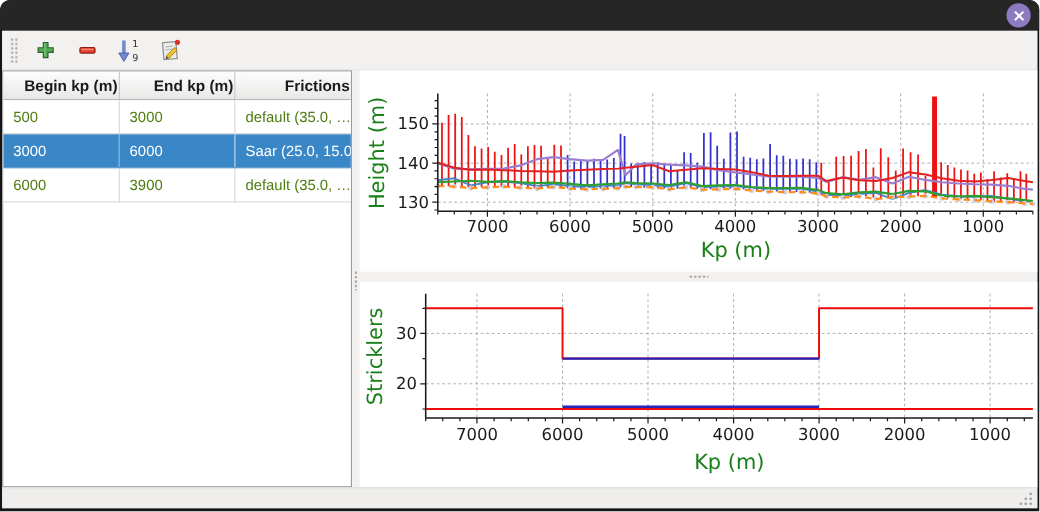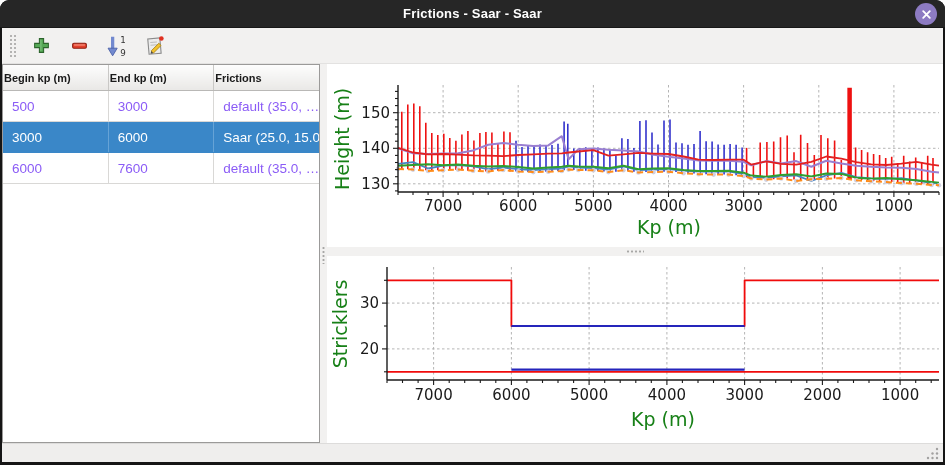--- a/index.html
+++ b/index.html
@@ -16,23 +16,23 @@
     gap:8px;padding:0 4px;border-bottom:1px solid #e3e2e1;box-sizing:border-box;}
   .tb-handle{width:7px;height:24px;margin:0 2px 0 3px;
     background-image:radial-gradient(circle,#b4b3b2 1px,transparent 1.3px);background-size:4px 4px;}
   .tb-btn{width:30px;height:28px;background:transparent;border:none;padding:2px;cursor:pointer;
     display:flex;align-items:center;justify-content:center;}
   .content{flex:1;display:flex;min-height:0;}
   .table-panel{width:318px;flex:0 0 318px;background:#ffffff;border:1px solid #9b9a99;
     box-sizing:border-box;overflow:hidden;}
   table{width:100%;border-collapse:collapse;table-layout:fixed;}
   th{height:23px;background:linear-gradient(#fdfdfd,#e9e8e6);border-right:1px solid #c9c8c6;
-    border-bottom:1px solid #b9b8b6;font-weight:bold;font-size:11px;color:#1a1a1a;text-align:left;}
+    border-bottom:1px solid #b9b8b6;font-weight:bold;font-size:14px;color:#1a1a1a;text-align:right;}
   th:last-child{border-right:none;}
-  td{height:30px;padding:0 4px 0 9px;font-size:13.5px;color:#8b5cf6;background:#fff;
+  td{height:30px;padding:0 4px 0 9px;font-size:13.5px;color:#4d7c0f;background:#fff;
     border-bottom:1px solid #d9d8d6;border-right:1px solid #d9d8d6;white-space:nowrap;overflow:hidden;}
   td:last-child{border-right:none;}
   tr.selected td{background:#3a87c8;color:#ffffff;border-right-color:#66a3d6;border-bottom-color:#3a87c8;}
   .vsplitter{width:7px;flex:0 0 7px;position:relative;cursor:col-resize;}
   .vsplitter .dots{position:absolute;left:2px;top:182px;width:3px;height:18px;
     background-image:radial-gradient(circle,#a8a7a6 1px,transparent 1.2px);background-size:3px 4px;}
   .charts-panel{flex:1;display:flex;flex-direction:column;min-width:0;background:#f2f1f0;}
   .chart-svg{display:block;width:100%;background:#ffffff;}
   #chart1{height:183px;flex:0 0 183px;}
   .hsplitter{height:9px;flex:0 0 9px;position:relative;cursor:row-resize;}
@@ -48,21 +48,20 @@
   .tickline{stroke:#1a1a1a;stroke-width:1.1;}
   .tick{font-family:"DejaVu Sans",sans-serif;font-size:15px;fill:#1a1a1a;}
   .axlabel{font-family:"DejaVu Sans",sans-serif;font-size:19px;fill:#178017;}
 </style>
 </head>
 <body>
 
 <div class="window">
 
   <div class="titlebar">
-    <span class="title">Frictions - Saar - Saar</span>
     <button class="close-btn">
       <svg width="11" height="11" viewBox="0 0 10 10">
         <path d="M2 2 L8 8 M8 2 L2 8" stroke="#ffffff" stroke-width="1.7" stroke-linecap="round" fill="none"></path>
       </svg>
     </button>
   </div>
 
   <div class="app">
 
     <div class="toolbar">
@@ -118,21 +117,21 @@
                 <td>3000</td>
                 <td>default (35.0, …</td>
               </tr>
               <tr class="selected">
                 <td>3000</td>
                 <td>6000</td>
                 <td>Saar (25.0, 15.0)</td>
               </tr>
               <tr>
                 <td>6000</td>
-                <td>7600</td>
+                <td>3900</td>
                 <td>default (35.0, …</td>
               </tr>
             </tbody>
         </table>
       </div>
 
       <div class="vsplitter">
         <div class="dots"></div>
       </div>
 

